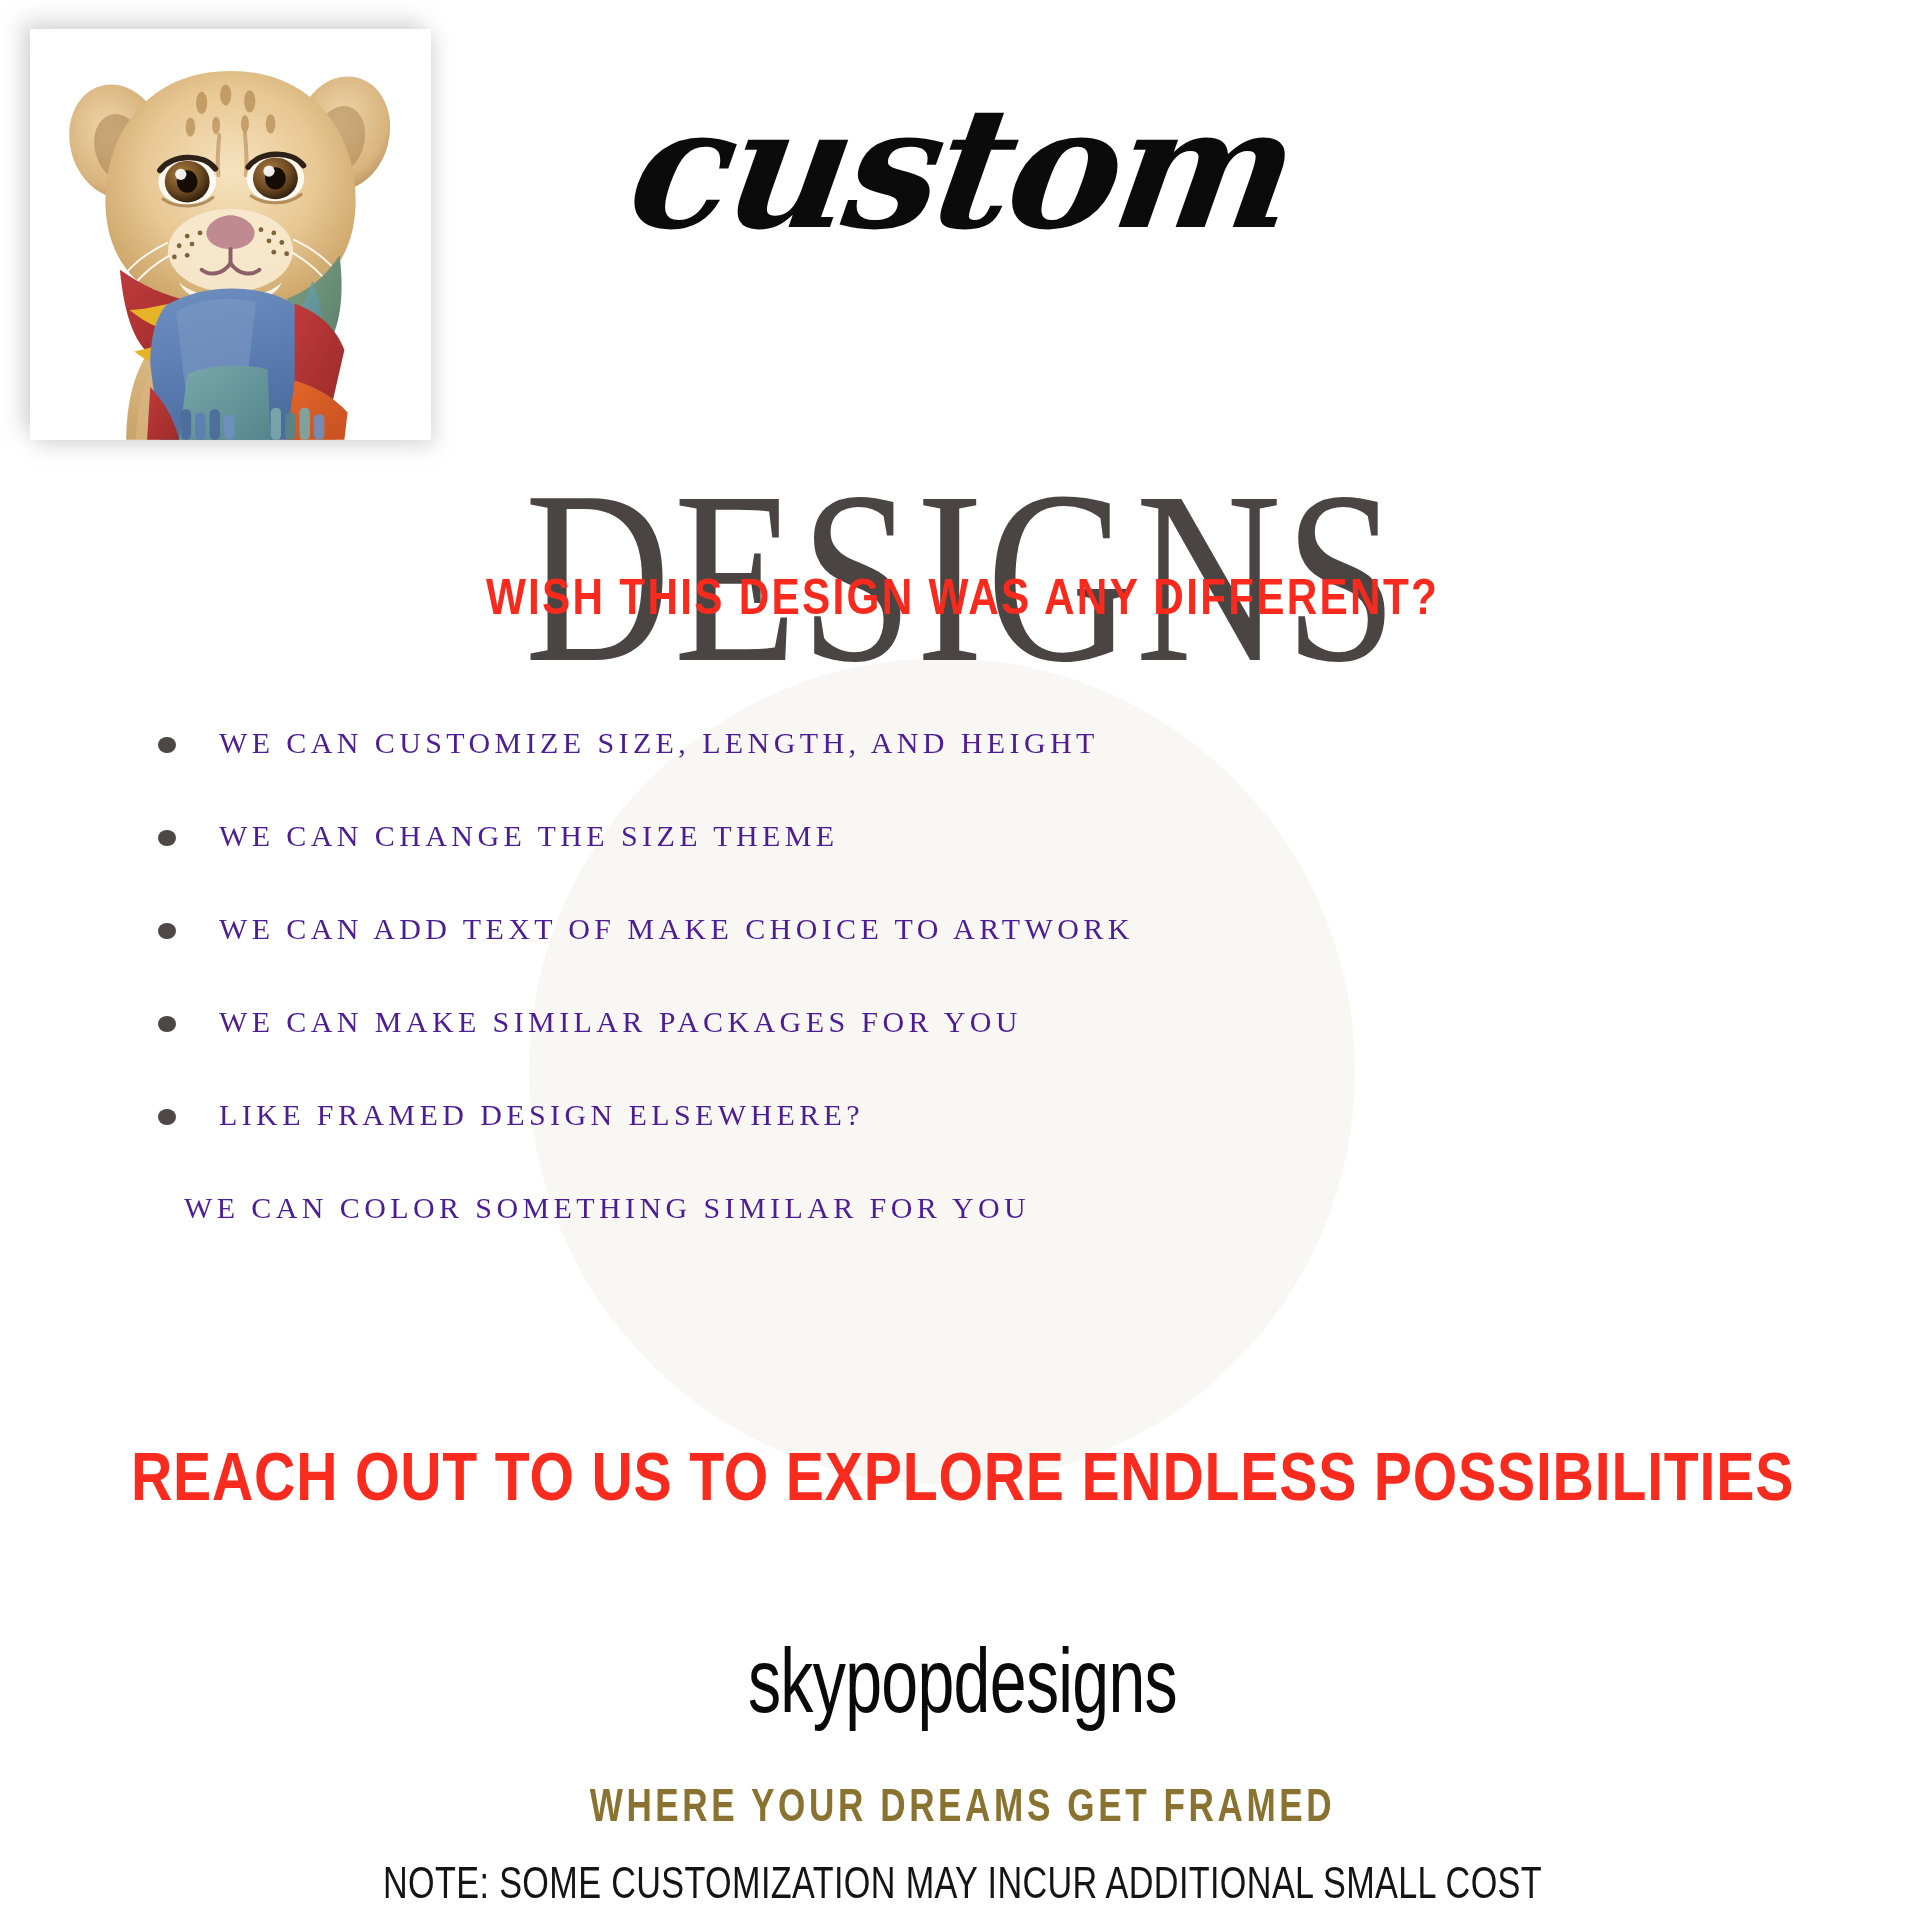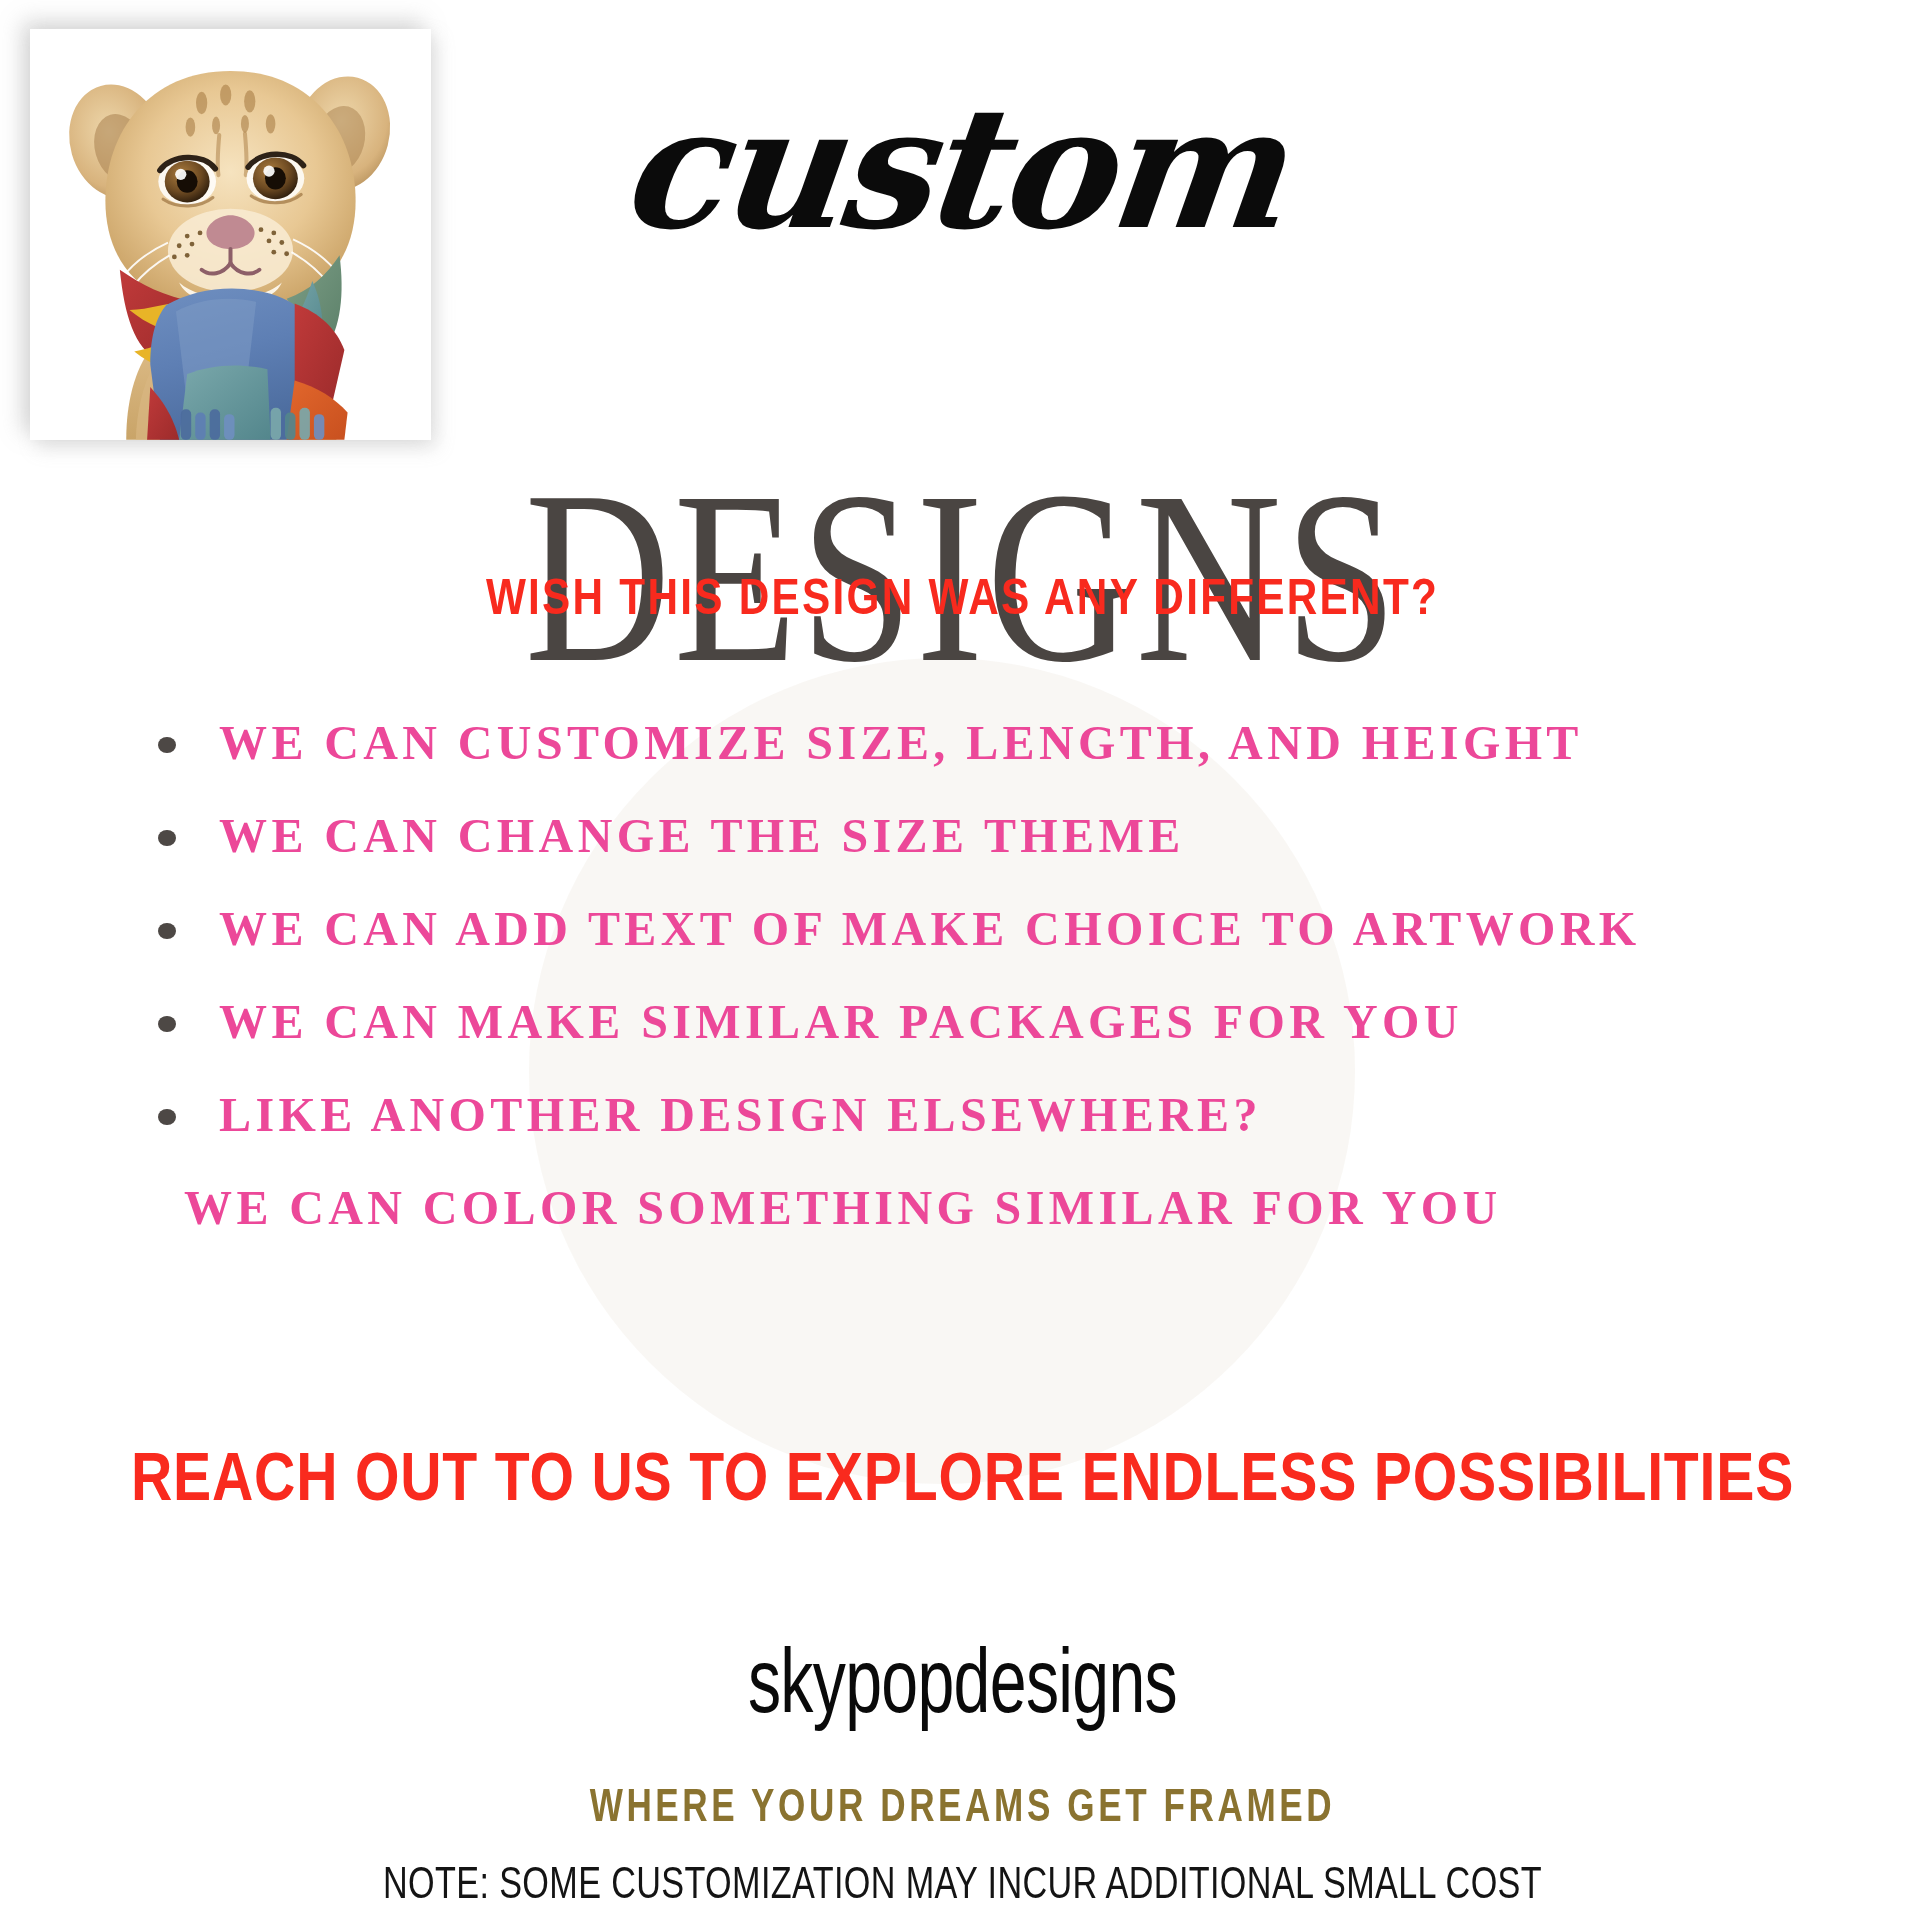--- a/index.html
+++ b/index.html
@@ -95,24 +95,24 @@
     width: 1652px;
     list-style: none;
     margin: 0;
     padding: 0;
   }
   #feature-list li {
     position: relative;
     height: 93px;
     padding-left: 67px;
     font-family: "Liberation Serif", serif;
-    font-weight: 700;
-    font-size: 48px;
+    font-weight: 400;
+    font-size: 30px;
     line-height: 58px;
-    color: #ec4899;
+    color: #4c1d95;
     letter-spacing: 4.4px;
     white-space: nowrap;
   }
   #feature-list li.bulleted::before {
     content: "";
     position: absolute;
     left: 6.4px;
     top: 22.5px;
     width: 17.6px;
     height: 16px;
@@ -334,21 +334,21 @@
 
   <div id="custom-script">custom</div>
   <h1 id="designs-title">DESIGNS</h1>
   <div id="wish-line">WISH  THIS  DESIGN  WAS ANY DIFFERENT?</div>
 
   <ul id="feature-list">
     <li class="bulleted">WE CAN CUSTOMIZE SIZE, LENGTH, AND HEIGHT</li>
     <li class="bulleted">WE CAN CHANGE THE SIZE THEME</li>
     <li class="bulleted">WE CAN ADD TEXT OF MAKE CHOICE TO ARTWORK</li>
     <li class="bulleted">WE CAN MAKE SIMILAR PACKAGES FOR YOU</li>
-    <li class="bulleted">LIKE ANOTHER DESIGN ELSEWHERE?</li>
+    <li class="bulleted">LIKE FRAMED DESIGN ELSEWHERE?</li>
     <li class="continuation">WE CAN COLOR SOMETHING SIMILAR FOR YOU</li>
   </ul>
 
   <div id="cta-line">REACH OUT TO US TO EXPLORE ENDLESS POSSIBILITIES</div>
 
   <div id="brand-name">skypopdesigns</div>
   <div id="brand-tagline">WHERE YOUR DREAMS GET FRAMED</div>
   <div id="footnote">NOTE: SOME CUSTOMIZATION MAY INCUR ADDITIONAL SMALL COST</div>
 
 </div>

